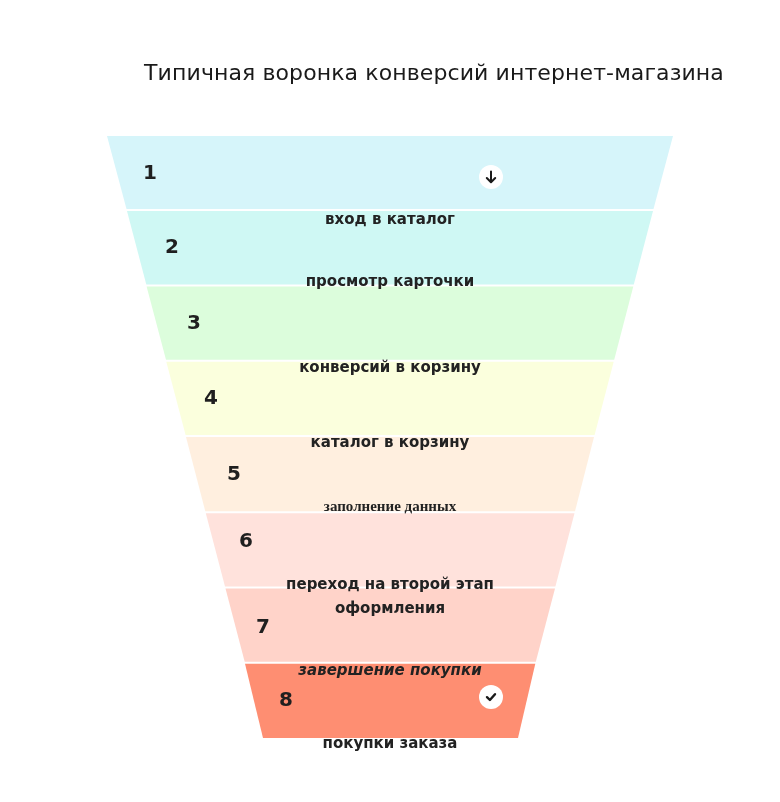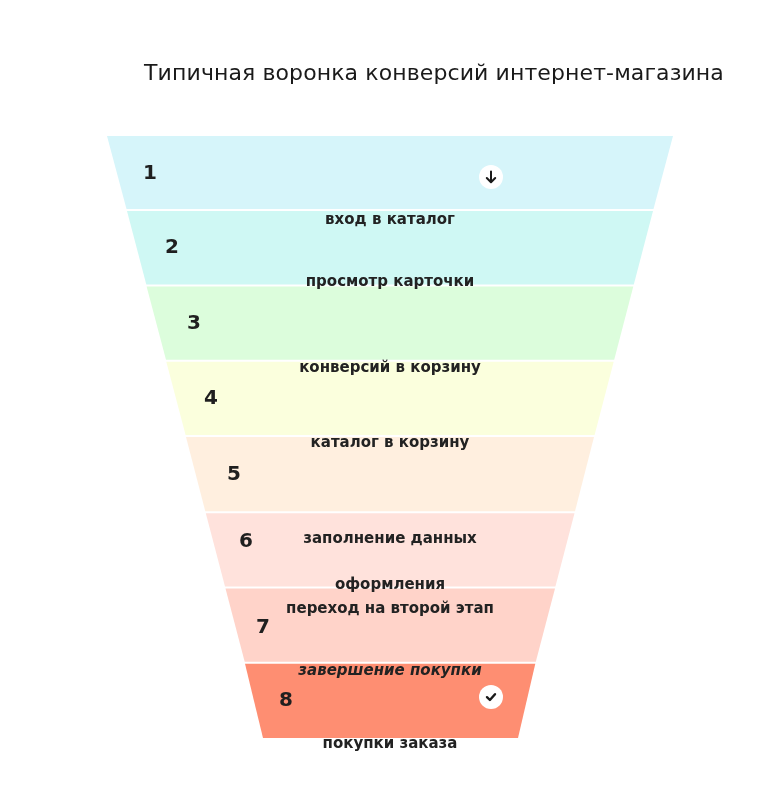--- a/index.html
+++ b/index.html
@@ -38,26 +38,26 @@
 <div class="num" style="left:165px; top:234px;">2</div>
 <div class="label" style="left:280px; top:225px; width:220px;">просмотр карточки</div>
 
 <div class="num" style="left:187px; top:310px;">3</div>
 <div class="label" style="left:270px; top:311px; width:240px;">конверсий в корзину</div>
 
 <div class="num" style="left:204px; top:385px;">4</div>
 <div class="label" style="left:280px; top:386px; width:220px;">каталог в корзину</div>
 
 <div class="num" style="left:227px; top:461px;">5</div>
-<div class="label" style="left:280px; top:482px; width:220px;">заполнение данных</div>
+<div class="label" style="left:280px; top:450px; width:220px;font-family:Liberation Serif, serif;">заполнение данных</div>
 
 <div class="num" style="left:239px; top:528px;">6</div>
 <div class="label" style="left:270px; top:528px; width:240px;">
+  <div>переход на второй этап</div>
   <div>оформления</div>
-  <div>переход на второй этап</div>
 </div>
 
 <div class="num" style="left:256px; top:614px;">7</div>
 <div class="label" style="left:280px; top:614px; width:220px;font-style:italic;">завершение покупки</div>
 
 <div class="num" style="left:279px; top:687px;">8</div>
 <div class="label" style="left:300px; top:687px; width:180px;">покупки заказа</div>
 <div class="badge" style="left:479px; top:685px;">
   <svg width="14" height="14" viewBox="0 0 14 14">
     <path d="M3 7.2 L5.9 10 L11 4.2" stroke="#1a1a1a" stroke-width="2.4" fill="none" stroke-linecap="round" stroke-linejoin="round"></path>

